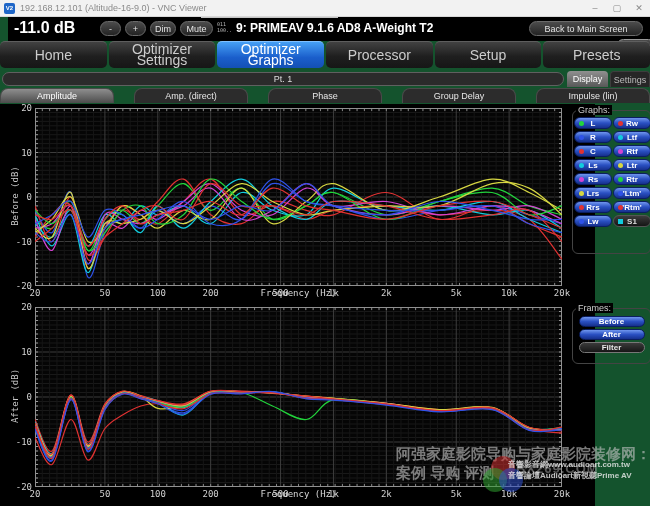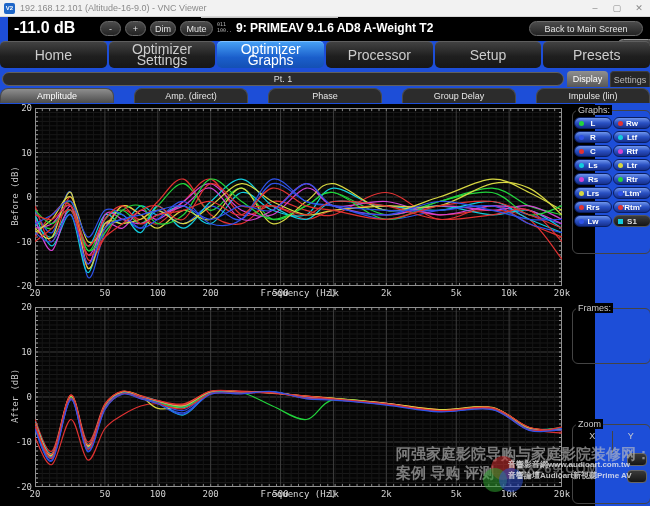--- a/index.html
+++ b/index.html
@@ -1,16 +1,16 @@
 <!DOCTYPE html>
 <html><head>
 <meta charset="utf-8">
 <style>
   html,body{margin:0;padding:0;background:#000;}
-  #app{position:relative;width:650px;height:506px;overflow:hidden;background:#1d4ed8;
+  #app{position:relative;width:650px;height:506px;overflow:hidden;background:#14532d;
        font-family:"Liberation Sans",sans-serif;-webkit-font-smoothing:antialiased;}
   
   .titlebar{position:absolute;left:0;top:0;width:650px;height:17px;background:#f2f2f2;
             display:flex;align-items:center;border-bottom:1px solid #d8d8d8;box-sizing:border-box;}
   .vnc-ico{width:11px;height:11px;background:#1e66c8;border-radius:2px;margin:0 5px 0 4px;
            color:#fff;font-size:6px;font-weight:bold;display:flex;align-items:center;justify-content:center;}
   .title-text{color:#8a8a8a;font-size:9px;flex:1;}
   .win-btn{width:22px;height:15px;color:#8a8a8a;font-size:9px;display:flex;align-items:center;justify-content:center;}
   
   .topbar{position:absolute;left:8px;top:17px;width:650px;height:24px;background:#000;}
@@ -979,32 +979,27 @@
         </div>
         <div class="leg-pill dark">
           <span class="dot" style="background: rgb(18, 204, 221);"></span>
           <span>S1</span>
         </div>
       </div>
   </div>
 
   <div class="fset" style="top:308px;height:56px;">
     <div class="lgd">Frames:</div>
+    <div class="frame-col" id="frames-col">
+        <div class="fr-btn">Before</div>
+        <div class="fr-btn">After</div>
+        <div class="fr-btn off">Filter</div>
+      </div>
   </div>
 
-  <div class="fset" style="top:424px;height:80px;">
-    <div class="lgd">Zoom</div>
-    <div class="zoom-row">
-      <span>X</span>
-      <span>Y</span>
-    </div>
-    <div class="zoom-div"></div>
-    <div class="zbtn" style="top:28px;"></div>
-    <div class="zbtn" style="top:45px;"></div>
-  </div>
 
   <div class="wm-logo">
     <i style="left:8px;top:0;background:#d03030;"></i>
     <i style="left:0;top:12px;background:#30a030;"></i>
     <i style="left:16px;top:12px;background:#3050d0;"></i>
   </div>
   <div class="wm-url">BX269.COM</div>
   <div class="wm-small">
     <div>音響影音網www.audioart.com.tw</div>
     <div>音響論壇Audioart新視聽Prime AV</div>

